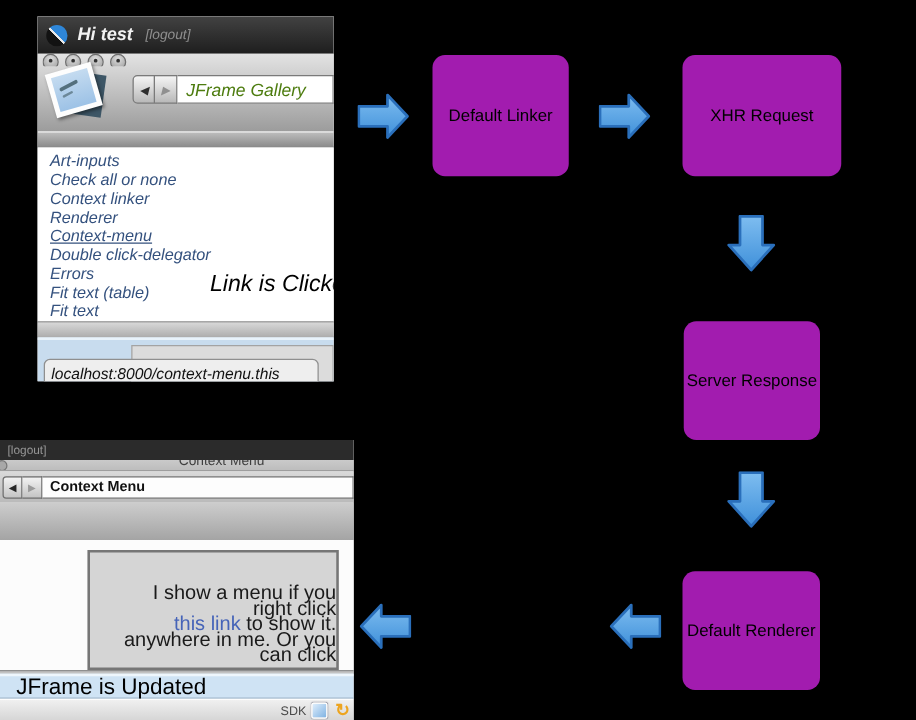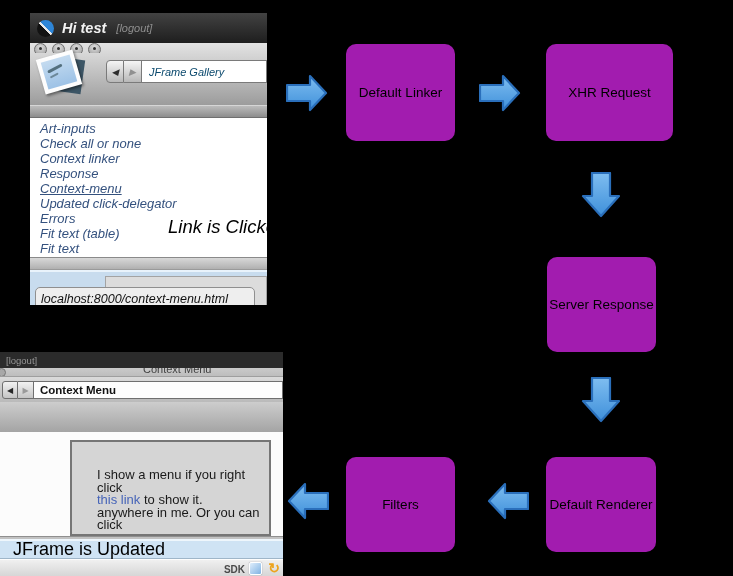--- a/index.html
+++ b/index.html
@@ -45,21 +45,21 @@
   .photo-img{width:100%;height:100%;background:linear-gradient(#c4dbf0,#9dc2e6);position:relative;}
   .photo-img i{position:absolute;left:4px;top:8px;width:16px;height:3px;background:#54707e;transform:rotate(-12deg);border-radius:2px;}
   .photo-img em{position:absolute;left:5px;top:15px;width:9px;height:2px;background:#6c8899;transform:rotate(-12deg);border-radius:2px;}
   .tw-nav{position:absolute;left:76px;top:17px;right:0;height:23px;display:flex;}
   .nav-btn{width:18px;height:23px;background:linear-gradient(#f5f5f5,#b8b8b8);
     border:1px solid #7a7a7a;display:flex;align-items:center;justify-content:center;
     font-size:9px;}
   .nav-btn.back{border-radius:4px 0 0 4px;color:#2e2e2e;}
   .nav-btn.fwd{border-left:none;color:#909090;}
   .nav-field{flex:1;height:23px;background:#fff;border:1px solid #7a7a7a;border-left:none;
-    font-size:11px;color:#0c4a6e;display:flex;align-items:center;padding-left:7px;}
+    font-size:14px;color:#4d7c0f;display:flex;align-items:center;padding-left:7px;}
   .tw-substrip{position:absolute;left:0;top:92px;width:100%;height:13px;
     background:linear-gradient(#bcbcbc,#8d8d8d);border-top:1px solid #d6d6d6;border-bottom:1px solid #6f6f6f;}
   .tw-content{position:absolute;left:0;top:105px;width:100%;height:139px;background:#fff;
     padding:3px 0 0 10px;overflow:hidden;}
   .tw-link{display:block;font-size:13px;line-height:15px;color:#34517e;text-decoration:none;white-space:nowrap;}
   .tw-link.underlined{text-decoration:underline;}
   .tw-caption{position:absolute;left:138px;top:203px;font-size:18.5px;color:#000;white-space:nowrap;}
   .tw-footer{position:absolute;left:0;top:244px;width:100%;height:13px;
     background:linear-gradient(#d8d8d8,#b0b0b0);border-top:1px solid #8a8a8a;border-bottom:1px solid #9a9a9a;}
   .tw-bluebar{position:absolute;left:0;top:257px;width:100%;height:41px;
@@ -88,29 +88,29 @@
     border:1px solid #6f6f6f;display:flex;align-items:center;justify-content:center;font-size:8px;}
   .bw-navbtn.back{border-radius:3px 0 0 3px;color:#262626;}
   .bw-navbtn.fwd{border-left:none;color:#9a9a9a;}
   .bw-navfield{flex:1;background:#fdfdfd;border:1px solid #6f6f6f;border-left:none;
     font-size:11.5px;font-weight:600;color:#111;display:flex;align-items:center;padding-left:6px;}
   .bw-gradarea{position:absolute;left:0;top:50px;width:100%;height:30px;
     background:linear-gradient(#cdcdcd,#a4a4a4);}
   .bw-content{position:absolute;left:0;top:80px;width:100%;height:104px;background:#fcfcfc;}
   .bw-graybox{position:absolute;left:70px;top:8px;width:201px;height:96px;
     background:#d5d5d5;border:2px solid #767676;padding:27px 0 0 25px;}
-  .bw-graybox p{margin:0;font-size:13px;line-height:12.5px;color:#1a1a1a;}
+  .bw-graybox p{margin:0;font-size:16px;line-height:12.5px;color:#1a1a1a;text-align:right;}
   .bw-box-link{color:#4664b8;text-decoration:none;}
   .bw-strip{position:absolute;left:0;top:184px;width:100%;height:3px;background:#c2c2c2;border-top:1px solid #8f8f8f;}
   .bw-bluebar{position:absolute;left:0;top:187px;width:100%;height:20px;
     background:#cfe3f4;border-top:2px solid #eef6fc;border-bottom:1px solid #9fb6c9;}
   .bw-caption{position:absolute;left:13px;top:187px;font-size:18px;color:#000;white-space:nowrap;}
   .bw-statusbar{position:absolute;left:0;top:207px;width:100%;height:17px;
     background:linear-gradient(#f0f0f0,#d6d6d6);border-top:1px solid #fdfdfd;}
-  .bw-sdk{position:absolute;right:38px;top:4px;font-size:10px;font-weight:bold;color:#4a4a4a;}
+  .bw-sdk{position:absolute;right:38px;top:4px;font-size:10px;font-weight:normal;color:#4a4a4a;}
   .bw-photo-mini{position:absolute;right:21px;top:2px;width:13px;height:13px;border-radius:2px;
     background:linear-gradient(135deg,#dfeefc,#7fb2e2);border:1px solid #fff;box-shadow:0 0 1px #667;}
   .bw-swirl{position:absolute;right:3px;top:0px;font-size:14px;font-weight:bold;color:#eda41e;}
 </style>
 </head>
 <body>
 
 <div id="canvas">
 
   <div id="top-window">
@@ -147,48 +147,45 @@
         <span class="nav-btn back">◀</span>
         <span class="nav-btn fwd">▶</span>
         <span class="nav-field">JFrame Gallery</span>
       </div>
     </div>
     <div class="tw-substrip"></div>
     <div class="tw-content">
       <a class="tw-link">Art-inputs</a>
       <a class="tw-link">Check all or none</a>
       <a class="tw-link">Context linker</a>
-      <a class="tw-link">Response</a>
+      <a class="tw-link">Renderer</a>
       <a class="tw-link underlined">Context-menu</a>
-      <a class="tw-link">Updated click-delegator</a>
+      <a class="tw-link">Double click-delegator</a>
       <a class="tw-link">Errors</a>
       <a class="tw-link">Fit text (table)</a>
       <a class="tw-link">Fit text</a>
     </div>
     <div class="tw-caption">Link is Clicked</div>
     <div class="tw-footer"></div>
     <div class="tw-bluebar"></div>
     <div class="tw-panel"></div>
-    <div class="tw-tooltip">localhost:8000/context-menu.html</div>
+    <div class="tw-tooltip">localhost:8000/context-menu.this</div>
   </div>
 
   <div class="flow-box" id="box-default-linker">
     <span>Default Linker</span>
   </div>
   <div class="flow-box" id="box-xhr-request">
     <span>XHR Request</span>
   </div>
   <div class="flow-box" id="box-server-response">
     <span>Server Response</span>
   </div>
   <div class="flow-box" id="box-default-renderer">
     <span>Default Renderer</span>
-  </div>
-  <div class="flow-box" id="box-filters">
-    <span>Filters</span>
   </div>
 
   <svg class="arrow" id="arrow-into-linker" width="42" height="38" viewBox="0 0 42 38">
     <defs>
       <linearGradient id="ag" x1="0" y1="0" x2="0" y2="1">
         <stop offset="0" stop-color="#7ebdf0"></stop>
           <stop offset="1" stop-color="#3f90da"></stop>
       </linearGradient>
     </defs>
     <polygon points="1,11 24,11 24,2 40,19 24,36 24,27 1,27" fill="url(#ag)" stroke="#2a6fbb" stroke-width="2.2" stroke-linejoin="round"></polygon>

